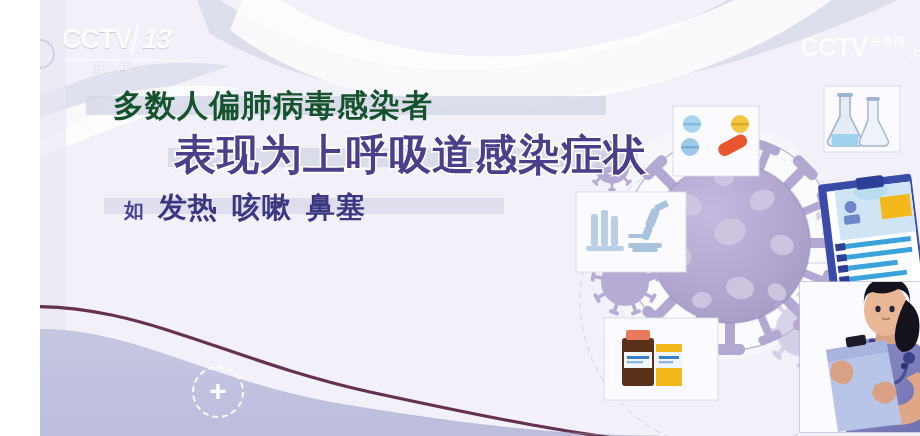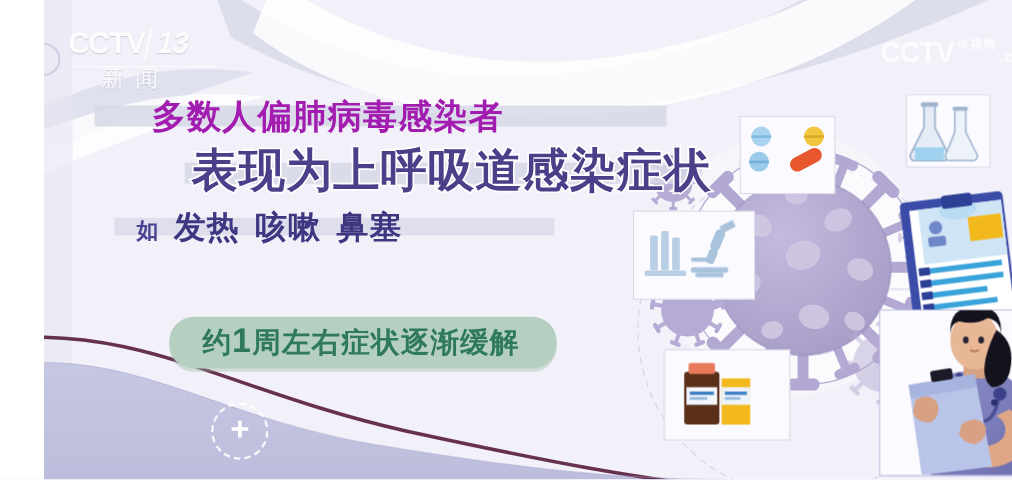--- a/index.html
+++ b/index.html
@@ -33,21 +33,21 @@
     display:flex; align-items:center;
   }
   .logo-13 {
     margin-left:2px; padding:0 5px 0 7px;
     border-left:2px solid rgba(255,255,255,.9);
     transform:skewX(-12deg);
     display:inline-block;
   }
   .logo-sub {
     margin-top:3px; margin-left:30px;
-    font-size:21px; letter-spacing:10px;
+    font-size:15px; letter-spacing:10px;
     color:rgba(255,255,255,.93);
     text-shadow:0 1px 1px rgba(160,160,185,.5);
   }
   .logo-rule {
     position:absolute; left:2px; top:36px; width:132px; height:1px;
     background:rgba(255,255,255,.75);
   }
 
   
   .watermark {
@@ -66,23 +66,23 @@
   .hl-row { position:relative; height:48px; }
 
   .hl-band {
     position:absolute; height:19px;
     background:#d7d8e8; opacity:.85;
   }
   .hl-band.b1 { left:46px; top:12px; width:520px; }
   .hl-band.b2 { left:128px; top:16px; width:470px; }
 
   .hl1 {
-    position:absolute; left:98px; top:0;
+    position:absolute; left:73px; top:0;
     font-size:31px; font-weight:bold; letter-spacing:1px;
-    color:#a21caf; line-height:44px;
+    color:#14532d; line-height:44px;
     white-space:nowrap;
   }
   .hl2 {
     position:absolute; left:134px; top:0;
     font-size:42px; font-weight:bold; letter-spacing:1px;
     color:#4a3f88; line-height:46px;
     white-space:nowrap;
     -webkit-text-stroke:3px #ffffff;
     paint-order:stroke fill;
   }
@@ -594,21 +594,18 @@
 
   <div class="sym">
     <div class="sym-row">
       <div class="sym-band s1"></div>
       <div class="sym-line l1">
         <span class="sym-small">如</span><span class="gapw"></span><span class="sym-big">发热</span><span class="gapw"></span><span class="sym-big">咳嗽</span><span class="gapw"></span><span class="sym-big">鼻塞</span>
       </div>
     </div>
   </div>
 
-  <div class="pill">
-    <div class="pill-text"><span>约</span><span class="pill-num">1</span><span>周左右症状逐渐缓解</span></div>
-  </div>
 
   <div class="badge-plus">
     <span class="px">+</span>
   </div>
 
 </div>
 
 </body></html>

